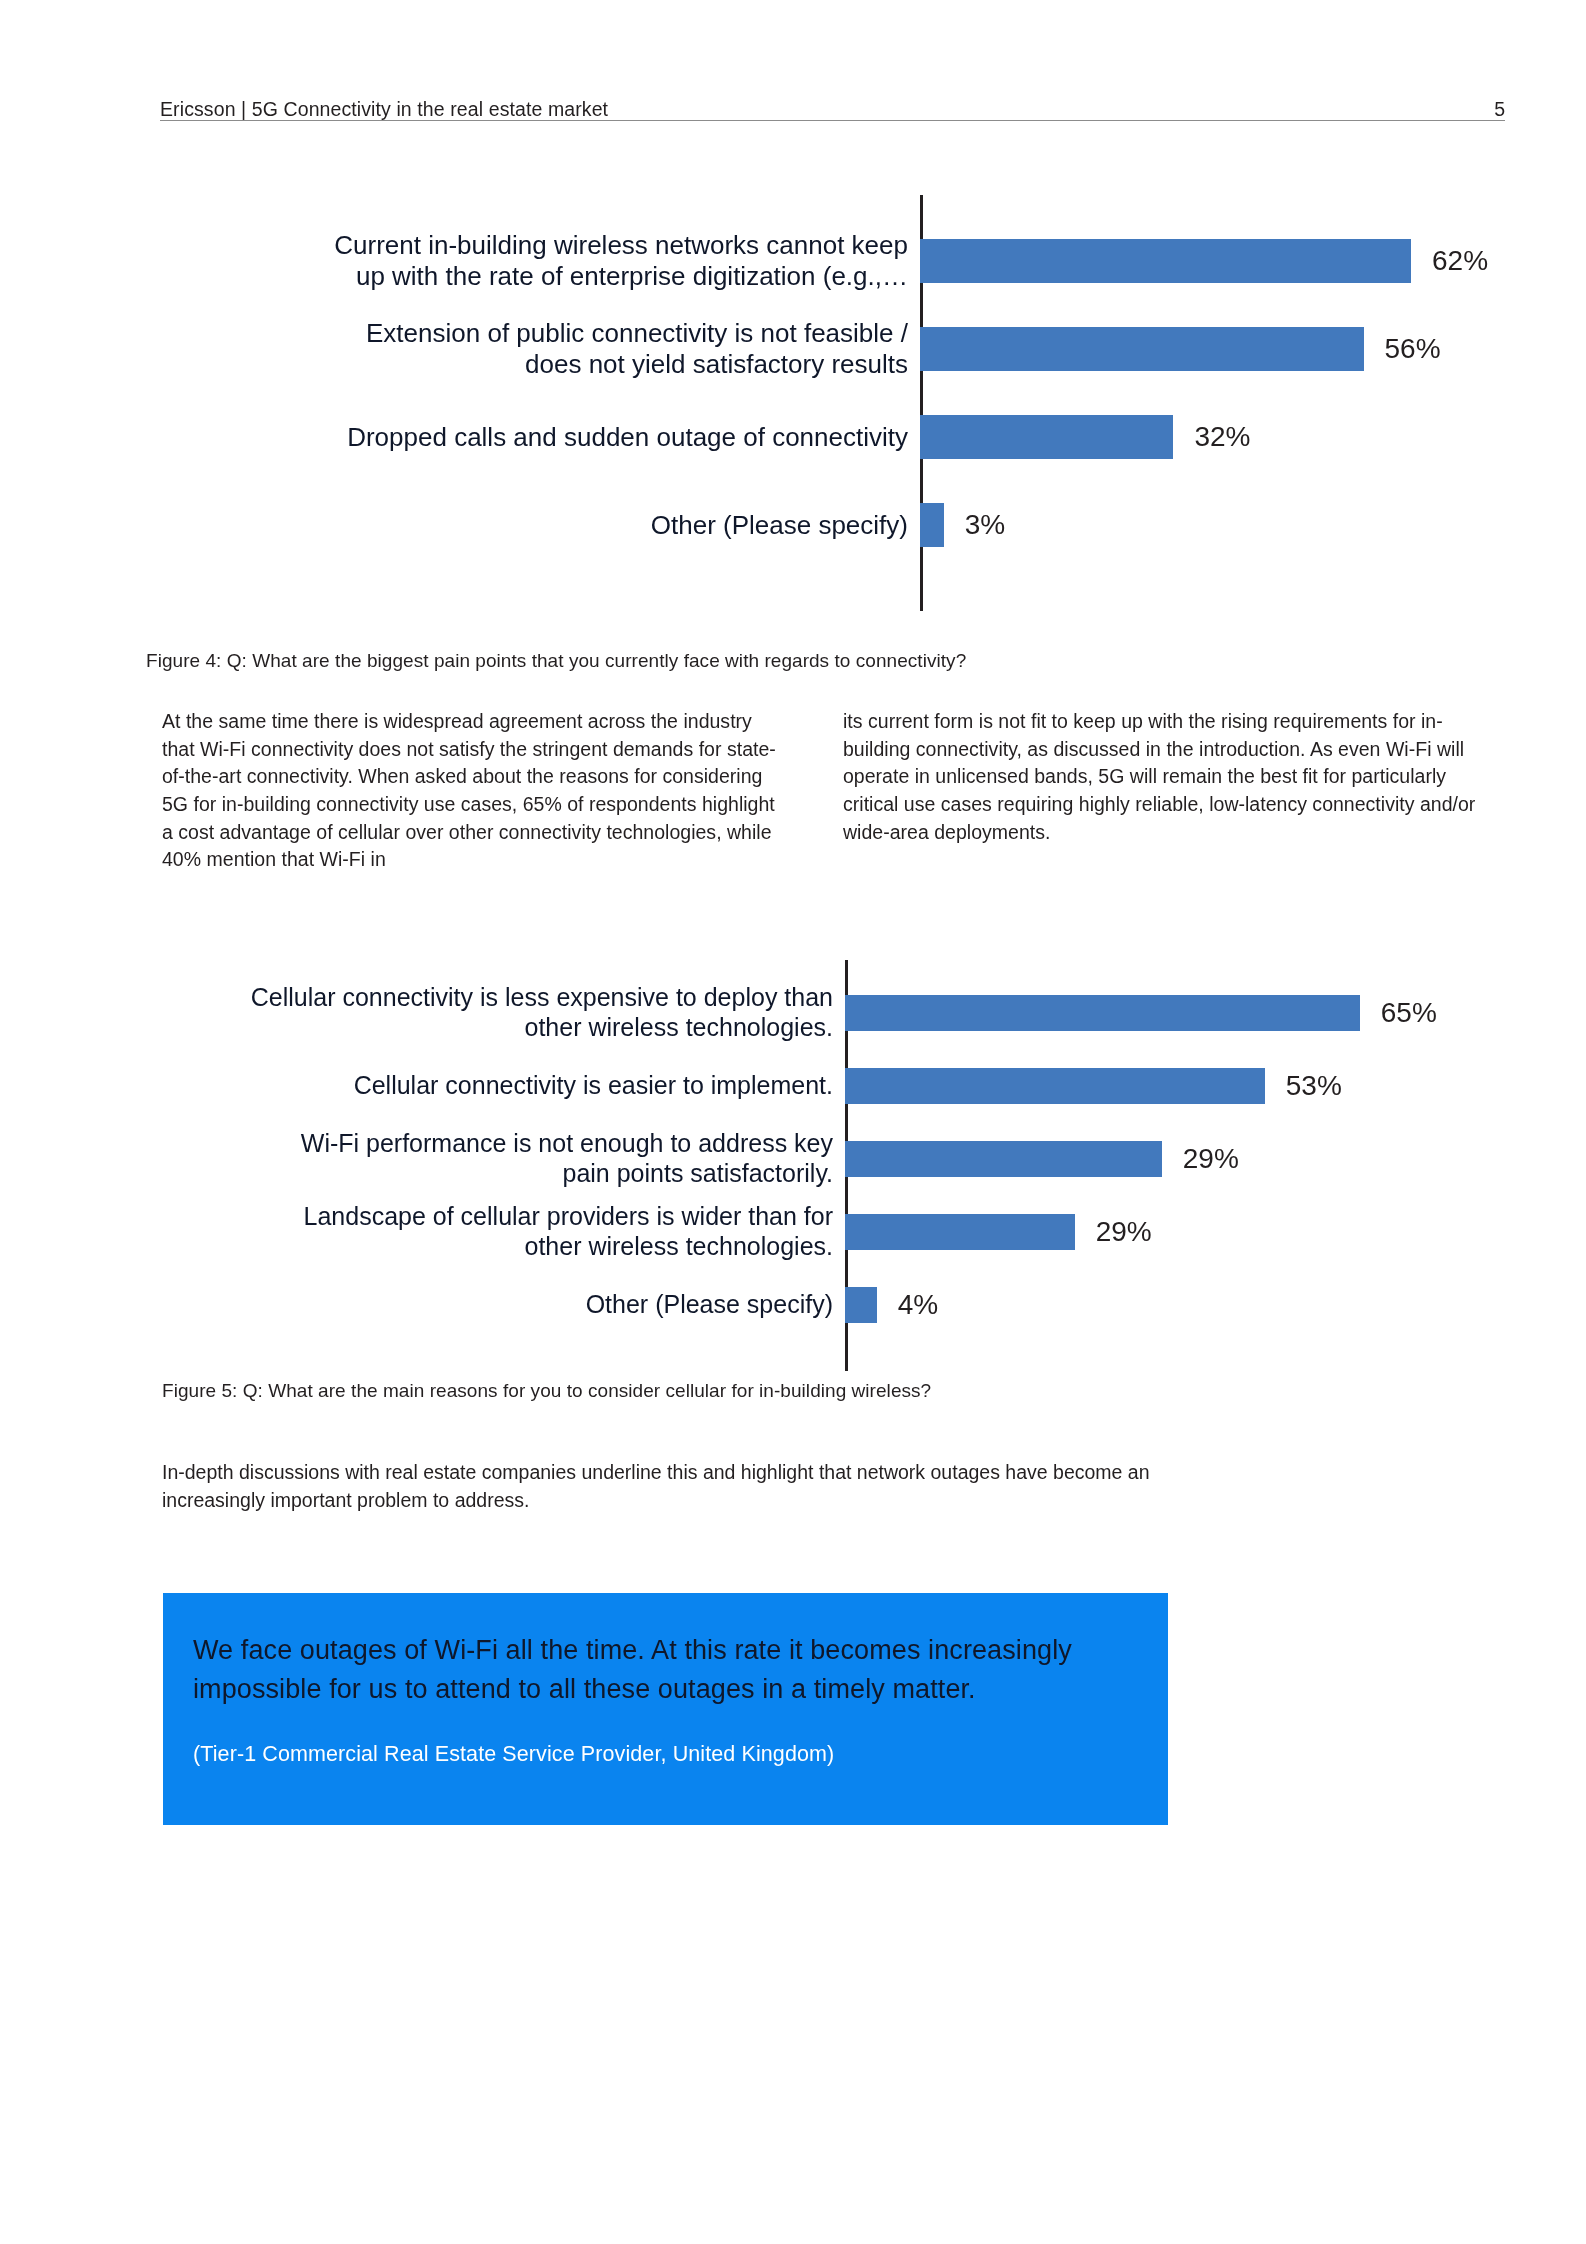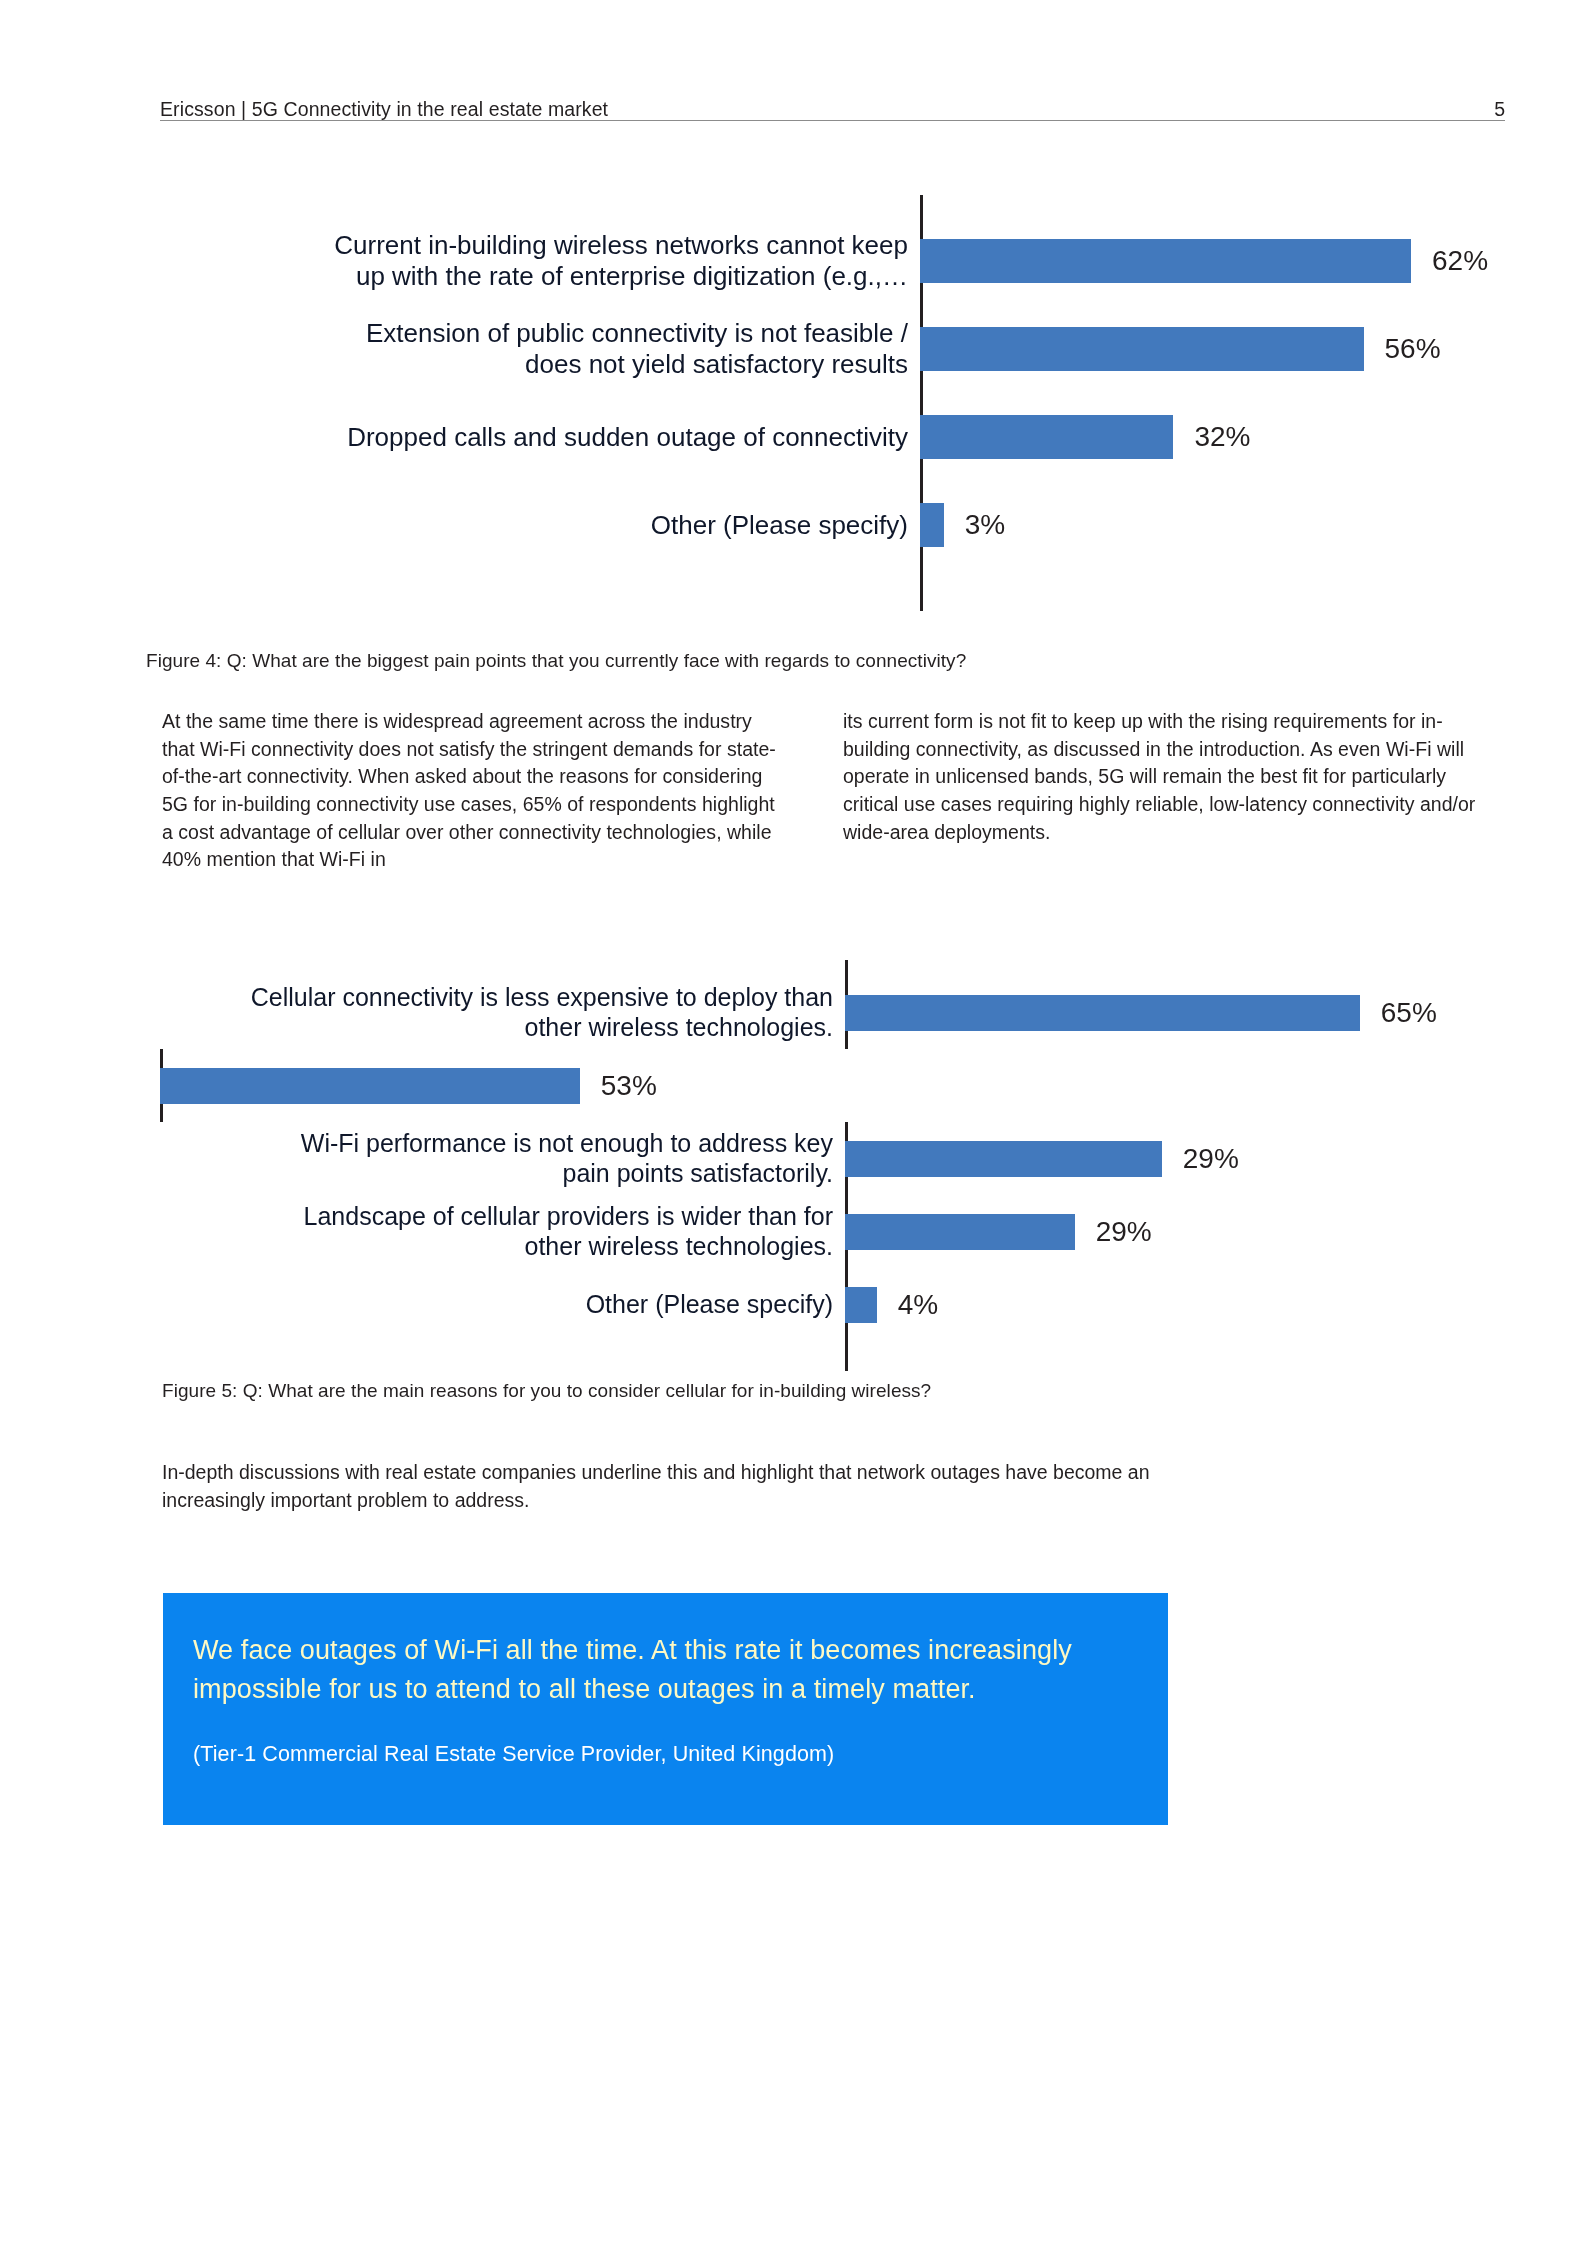--- a/index.html
+++ b/index.html
@@ -164,21 +164,21 @@
     position: absolute;
     left: 163px;
     top: 1593px;
     width: 1005px;
     height: 232px;
     background: #0a84ef;
     box-sizing: border-box;
     padding: 38px 30px 0 30px;
   }
   .quote-text {
-    color: #fef9c3;
+    color: #0f172a;
     font-size: 27px;
     line-height: 1.45;
     letter-spacing: 0.1px;
   }
   .quote-attrib {
     color: #ffffff;
     font-size: 21.5px;
     line-height: 1.4;
     margin-top: 30px;
     letter-spacing: 0.1px;
@@ -276,20 +276,21 @@
       <div class="chart-plot">
         <div class="axis-line"></div>
         <div class="bar-track">
           <div class="bar" style="width: 514.8px; background: rgb(66, 121, 189);"></div>
           <div class="bar-value">65%</div>
         </div>
       </div>
     </div>
 
     <div class="chart-row">
+      <div class="chart-label">Cellular connectivity is easier to implement.</div>
       <div class="chart-plot">
         <div class="axis-line"></div>
         <div class="bar-track">
           <div class="bar" style="width: 419.76px; background: rgb(66, 121, 189);"></div>
           <div class="bar-value">53%</div>
         </div>
       </div>
     </div>
 
     <div class="chart-row">

